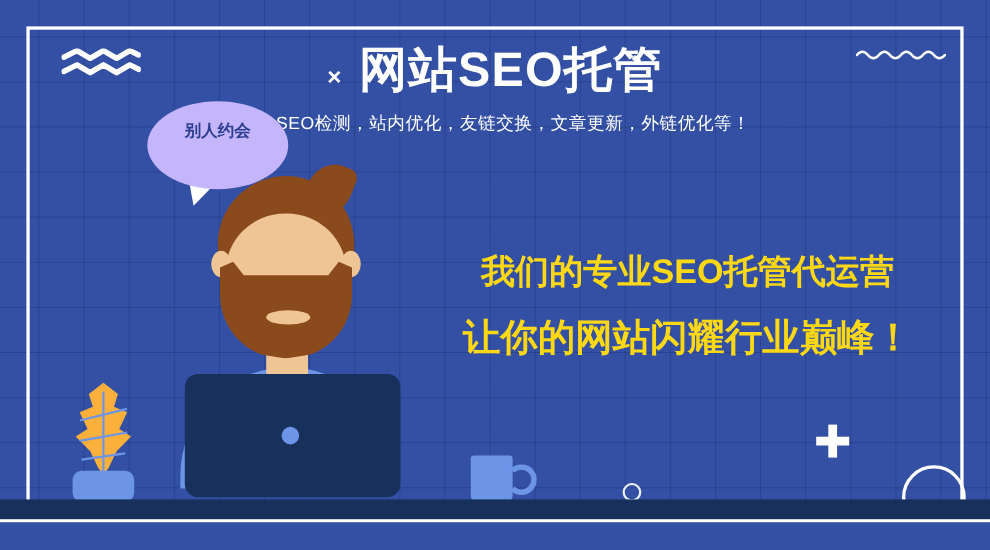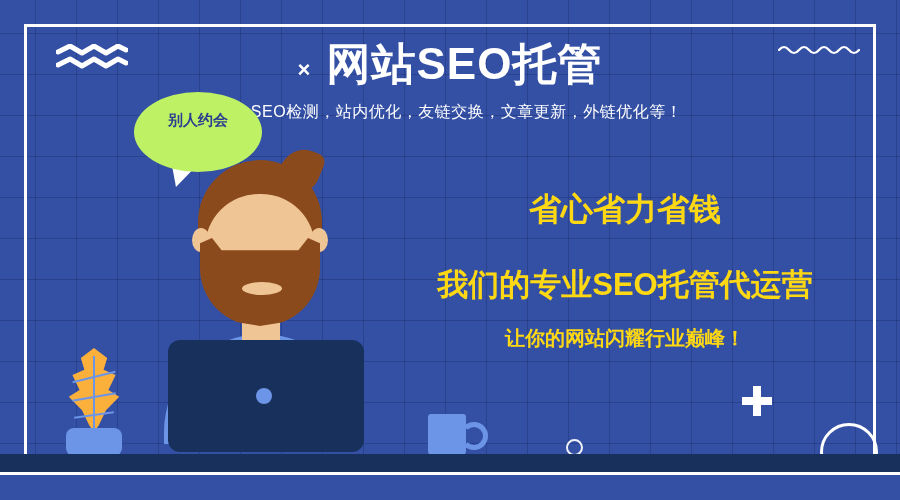--- a/index.html
+++ b/index.html
@@ -64,25 +64,25 @@
     margin-top:14px;color:#ffffff;font-size:16px;font-weight:400;
     letter-spacing:.5px;white-space:nowrap;
   }
   
   #copy{position:absolute;left:385px;top:190px;width:480px;text-align:center;}
   .copy-line{
     color:#FFD814;font-weight:700;white-space:nowrap;
   }
   .copy-line.l1{font-size:32px;line-height:1.2;}
   .copy-line.l2{font-size:31px;line-height:1.2;margin-top:38px;}
-  .copy-line.l3{font-size:20px;line-height:1.2;margin-top:22px;}
+  .copy-line.l3{font-size:34px;line-height:1.2;margin-top:22px;}
   
   #bubble{
     position:absolute;left:134px;top:92px;width:128px;height:80px;
-    background:#bef264;border-radius:50%/50%;
+    background:#c4b5fd;border-radius:50%/50%;
   }
   #bubble-tail{
     position:absolute;left:168px;top:158px;width:0;height:0;
     border-left:10px solid transparent;
     border-right:22px solid transparent;
     border-top:30px solid #ffffff;
     transform:rotate(8deg);
   }
   #bubble-text{
     position:absolute;left:0;top:16px;width:128px;text-align:center;
@@ -193,21 +193,20 @@
 
   <div id="header">
     <div id="title-row">
       <span id="title-x">×</span>
       <span id="title">网站SEO托管</span>
     </div>
     <div id="subtitle">含：SEO检测，站内优化，友链交换，文章更新，外链优化等！</div>
   </div>
 
   <div id="copy">
-    <div class="copy-line l1">省心省力省钱</div>
     <div class="copy-line l2">我们的专业SEO托管代运营</div>
     <div class="copy-line l3">让你的网站闪耀行业巅峰！</div>
   </div>
 
   <div id="bubble-tail"></div>
   <div id="bubble">
     <div id="bubble-text">
       <div>别人约会</div>
     </div>
   </div>

